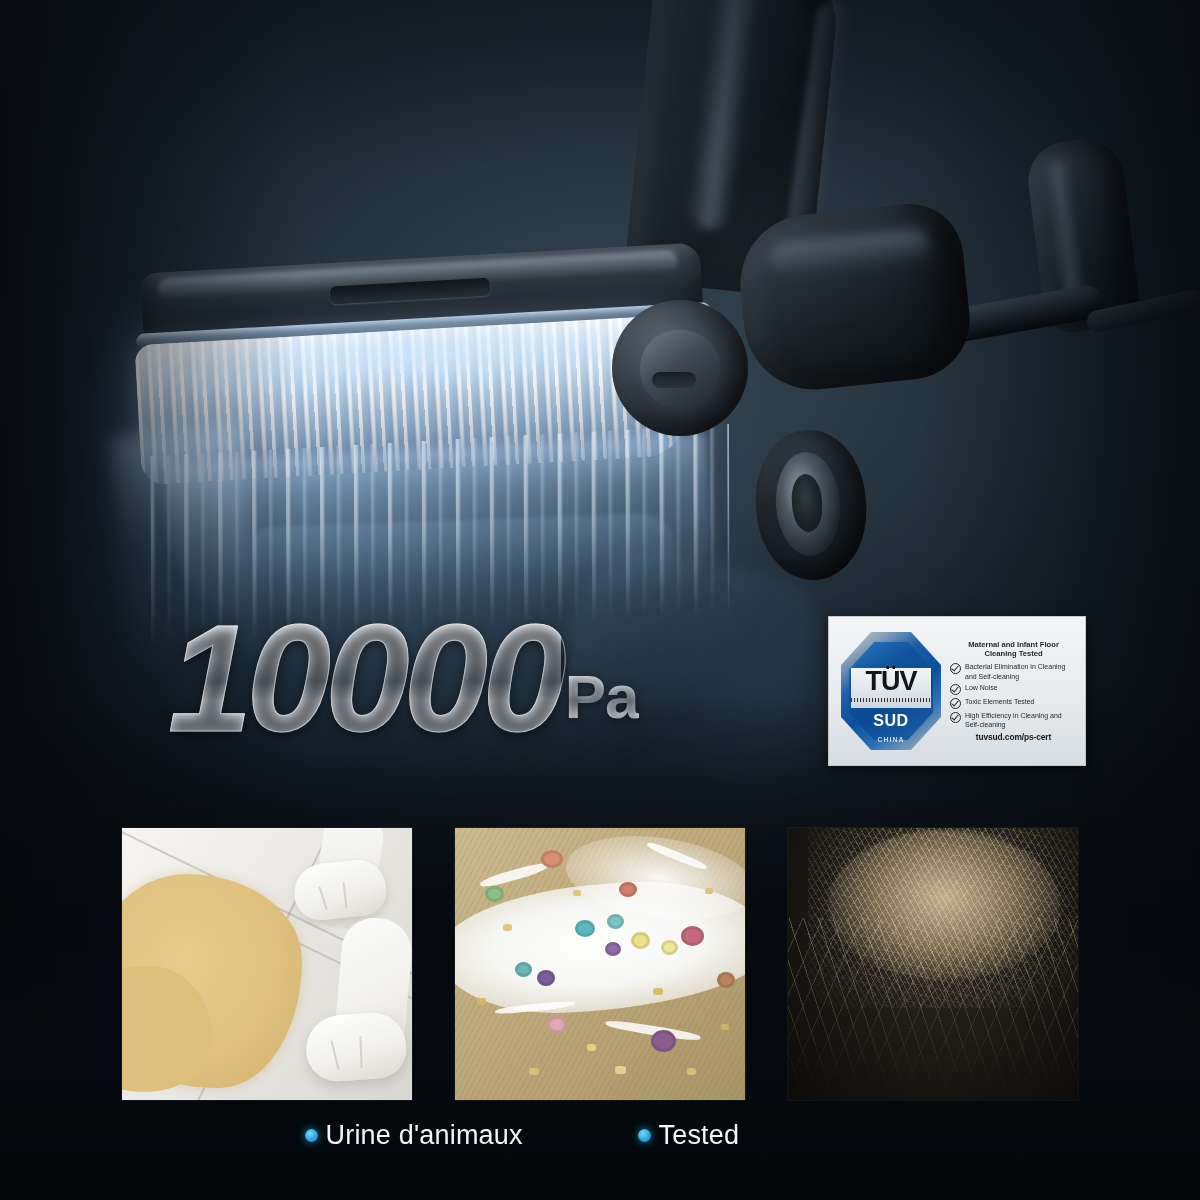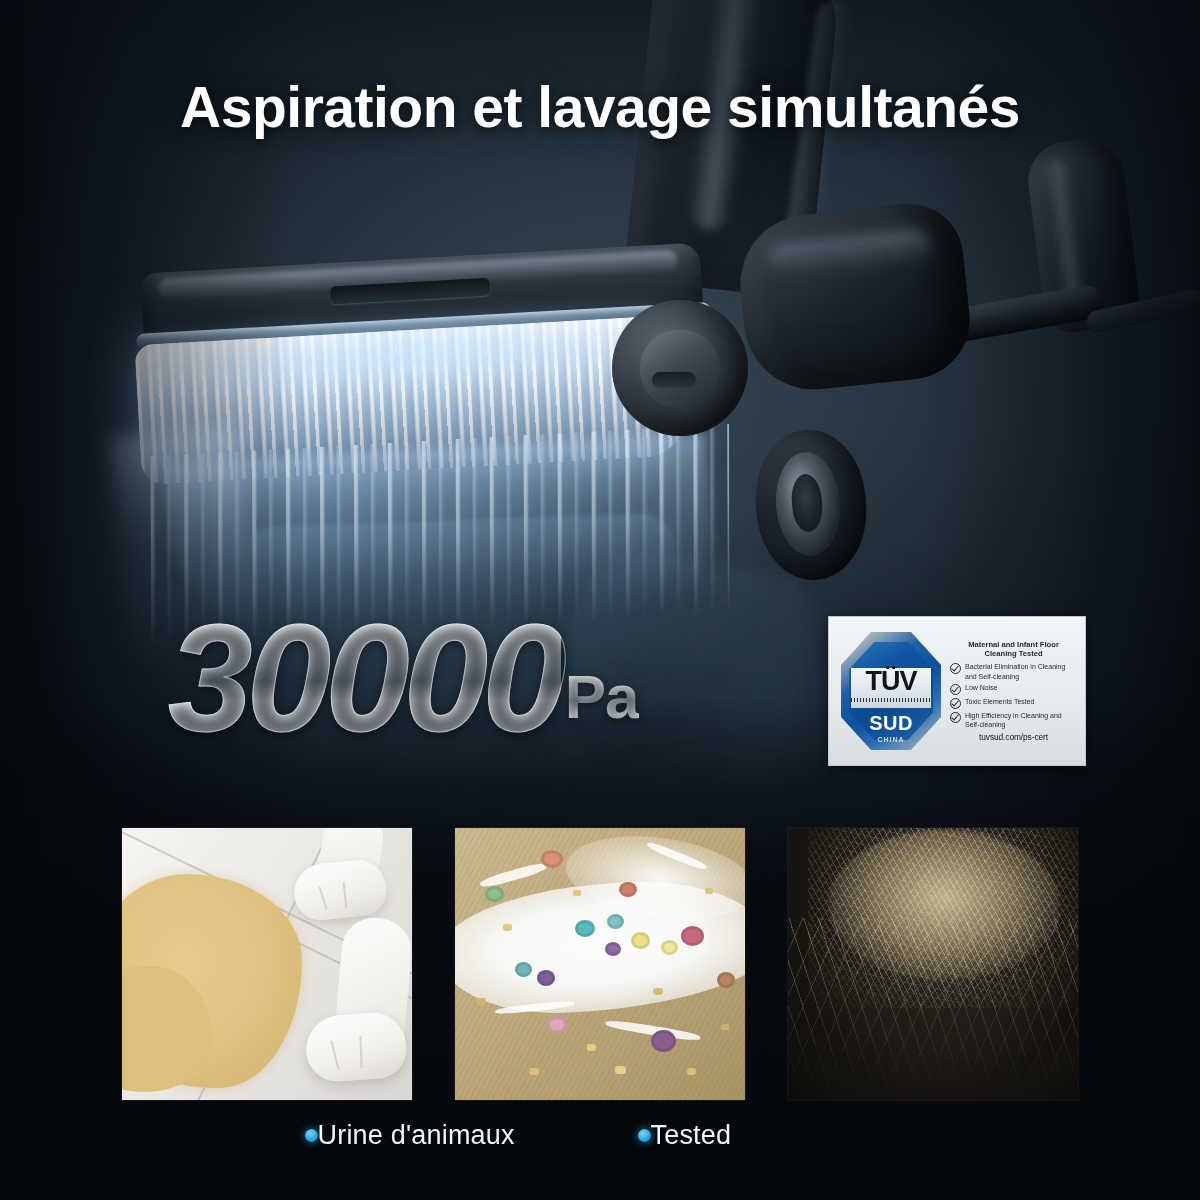--- a/index.html
+++ b/index.html
@@ -315,21 +315,21 @@
     background: linear-gradient(to bottom, #f2f5f8 0%, #e3e9ee 48%, #cdd6dd 100%);
   }
   .tuv-word {
     position: absolute; left: 0; top: 44px; width: 112px;
     text-align: center;
     font-size: 27px; font-weight: 700; color: #10161c;
     letter-spacing: -1px; line-height: 1;
   }
   .tuv-sub {
     position: absolute; left: 0; top: 88px; width: 112px;
-    text-align: center; font-size: 20px; font-weight: 700; color: #ffffff;
+    text-align: center; font-size: 16px; font-weight: 700; color: #ffffff;
     letter-spacing: 0.5px;
   }
   .tuv-country {
     position: absolute; left: 0; top: 112px; width: 112px;
     text-align: center; font-size: 7px; font-weight: 700; color: #cddbea;
     letter-spacing: 1px;
   }
   .tuv-hairline {
     position: absolute; left: 16px; top: 74px; width: 80px; height: 4px;
     background: repeating-linear-gradient(to right, #2a333b 0px, #2a333b 1px, rgba(0,0,0,0) 1px, rgba(0,0,0,0) 3px);
@@ -353,21 +353,21 @@
     flex: 0 0 9px; width: 9px; height: 9px; margin-top: 0.5px;
     border: 1px solid #20282f; border-radius: 50%;
     position: relative;
   }
   .tuv-check::after {
     content: ""; position: absolute; left: 2px; top: 0px;
     width: 3px; height: 6px; border: solid #20282f;
     border-width: 0 1.2px 1.2px 0; transform: rotate(40deg);
   }
   .tuv-url {
-    font-size: 8.4px; font-weight: 400; color: #10161c;
+    font-size: 8.4px; font-weight: 700; color: #10161c;
     text-align: center; margin-top: 3px; letter-spacing: -0.1px;
   }
 
   
   .thumbs {
     position: absolute; left: 0; top: 828px; width: 1200px;
     display: flex; justify-content: center; gap: 43px;
   }
   .thumb {
     width: 290px; height: 272px;
@@ -476,21 +476,21 @@
     mask-image: linear-gradient(to bottom, rgba(0,0,0,0.95) 0%, rgba(0,0,0,0.55) 45%, rgba(0,0,0,0.12) 82%, rgba(0,0,0,0) 100%);
   }
 
   
   .captions {
     position: absolute; left: 0; top: 1120px; width: 1200px;
     display: flex; justify-content: center; gap: 43px;
   }
   .caption {
     width: 290px;
-    display: flex; align-items: center; gap: 0;
+    display: flex; align-items: center; gap: 8px;
     padding-left: 16px;
     box-sizing: border-box;
   }
   .caption-dot {
     width: 13px; height: 13px; border-radius: 50%;
     background: radial-gradient(circle at 38% 34%, #7fd4f7 0%, #29a8e0 55%, #1580bb 100%);
     box-shadow: 0 0 8px rgba(41,168,224,0.75);
     flex: 0 0 13px;
   }
   .caption-label {
@@ -546,24 +546,23 @@
 
     <div class="wheel"></div>
     <div class="wheel-hub"></div>
     <div class="wheel-hub-core"></div>
   </div>
 
   <div class="bg-left-dark"></div>
   <div class="bg-right-dark"></div>
   <div class="bg-vignette"></div>
 
-  <div class="title">Aspiration et lavage simultanés</div>
 
   <div class="pa-wrap">
-    <span class="pa-value">30000</span>
+    <span class="pa-value">10000</span>
     <span class="pa-unit">Pa</span>
   </div>
 
   <div class="tuv-badge">
     <div class="tuv-logo">
       <div class="tuv-oct"></div>
       <div class="tuv-oct-inner"></div>
       <div class="tuv-band"></div>
       <div class="tuv-word">TÜV</div>
       <div class="tuv-hairline"></div>

